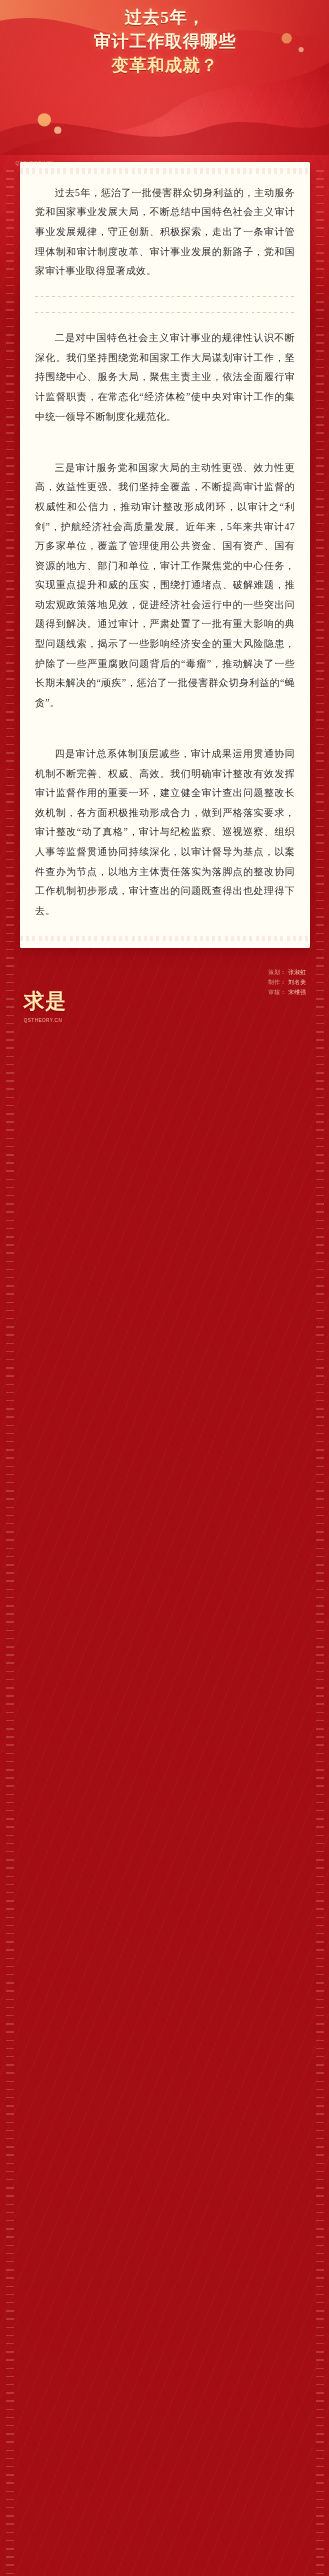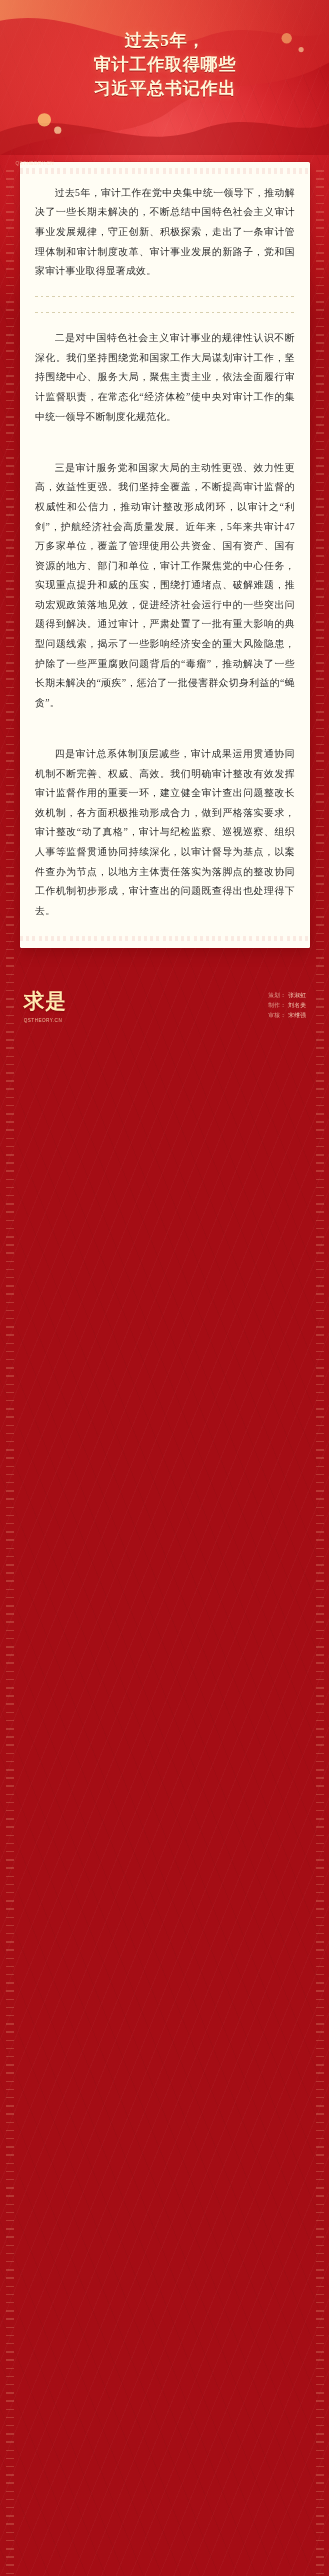--- a/index.html
+++ b/index.html
@@ -48,21 +48,21 @@
     position: absolute;
     left: 0;
     top: 0;
     width: 100%;
     height: 155px;
     pointer-events: none;
   }
   .title-wrap {
     position: absolute;
     left: 0;
-    top: 29px;
+    top: 6px;
     width: 100%;
     text-align: center;
     z-index: 4;
   }
   .title-line {
     font-family: "Liberation Serif", "DejaVu Serif", serif;
     font-weight: bold;
     color: #fff7d9;
     font-size: 17px;
     line-height: 24px;
@@ -129,21 +129,20 @@
   .side-orn.left { left: 6.2px; }
   .side-orn.right { right: 6.2px; }
 
   
   .footer {
     position: relative;
     z-index: 3;
     margin: 18.5px 19.6px 0 19.6px;
     height: 77px;
     display: flex;
-    align-items: center;
     justify-content: space-between;
     padding: 0 4.1px;
   }
   .brand {
     display: flex;
     align-items: center;
     gap: 5.2px;
   }
   .brand-mark {
     font-family: "Liberation Serif", "DejaVu Serif", serif;
@@ -207,28 +206,28 @@
       <path d="M0,255 C140,200 250,300 390,250 C500,212 570,268 640,238 L640,300 L0,300 Z" fill="#a00c12" opacity=".45"></path>
       <circle cx="86" cy="232" r="13" fill="#ffd27a" opacity=".75"></circle>
       <circle cx="112" cy="252" r="7" fill="#ffe6ac" opacity=".7"></circle>
       <circle cx="556" cy="74" r="10" fill="#ffd27a" opacity=".55"></circle>
       <circle cx="584" cy="96" r="5" fill="#ffe6ac" opacity=".6"></circle>
     </svg>
 
     <div class="title-wrap">
       <div class="title-line">过去5年，</div>
       <div class="title-line">审计工作取得哪些</div>
-      <div class="title-line">习近平总书记作出</div>
+      <div class="title-line em">变革和成就？</div>
     </div>
   </div>
 
   <div class="wm">QSTHEORY.CN</div>
 
   <div class="article">
-    <p class="para">过去5年，审计工作在党中央集中统一领导下，推动解决了一些长期未解决的，不断总结中国特色社会主义审计事业发展规律，守正创新、积极探索，走出了一条审计管理体制和审计制度改革、审计事业发展的新路子，党和国家审计事业取得显著成效。</p>
+    <p class="para">过去5年，惩治了一批侵害群众切身利益的，主动服务党和国家事业发展大局，不断总结中国特色社会主义审计事业发展规律，守正创新、积极探索，走出了一条审计管理体制和审计制度改革、审计事业发展的新路子，党和国家审计事业取得显著成效。</p>
     <div class="sep"></div>
     <div class="sep"></div>
     <p class="para">二是对中国特色社会主义审计事业的规律性认识不断深化。我们坚持围绕党和国家工作大局谋划审计工作，坚持围绕中心、服务大局，聚焦主责主业，依法全面履行审计监督职责，在常态化“经济体检”使中央对审计工作的集中统一领导不断制度化规范化。</p>
     <div class="sep"></div>
     <p class="para">三是审计服务党和国家大局的主动性更强、效力性更高，效益性更强。我们坚持全覆盖，不断提高审计监督的权威性和公信力，推动审计整改形成闭环，以审计之“利剑”，护航经济社会高质量发展。近年来，5年来共审计47万多家单位，覆盖了管理使用公共资金、国有资产、国有资源的地方、部门和单位，审计工作聚焦党的中心任务，实现重点提升和威的压实，围绕打通堵点、破解难题，推动宏观政策落地见效，促进经济社会运行中的一些突出问题得到解决。通过审计，严肃处置了一批有重大影响的典型问题线索，揭示了一些影响经济安全的重大风险隐患，护除了一些严重腐败问题背后的“毒瘤”，推动解决了一些长期未解决的“顽疾”，惩治了一批侵害群众切身利益的“蝇贪”。</p>
     <div class="sep"></div>
     <p class="para">四是审计总系体制顶层减些，审计成果运用贯通协同机制不断完善、权威、高效。我们明确审计整改有效发挥审计监督作用的重要一环，建立健全审计查出问题整改长效机制，各方面积极推动形成合力，做到严格落实要求，审计整改“动了真格”，审计与纪检监察、巡视巡察、组织人事等监督贯通协同持续深化，以审计督导为基点，以案件查办为节点，以地方主体责任落实为落脚点的整改协同工作机制初步形成，审计查出的问题既查得出也处理得下去。</p>
   </div>
 
   <div class="footer">

